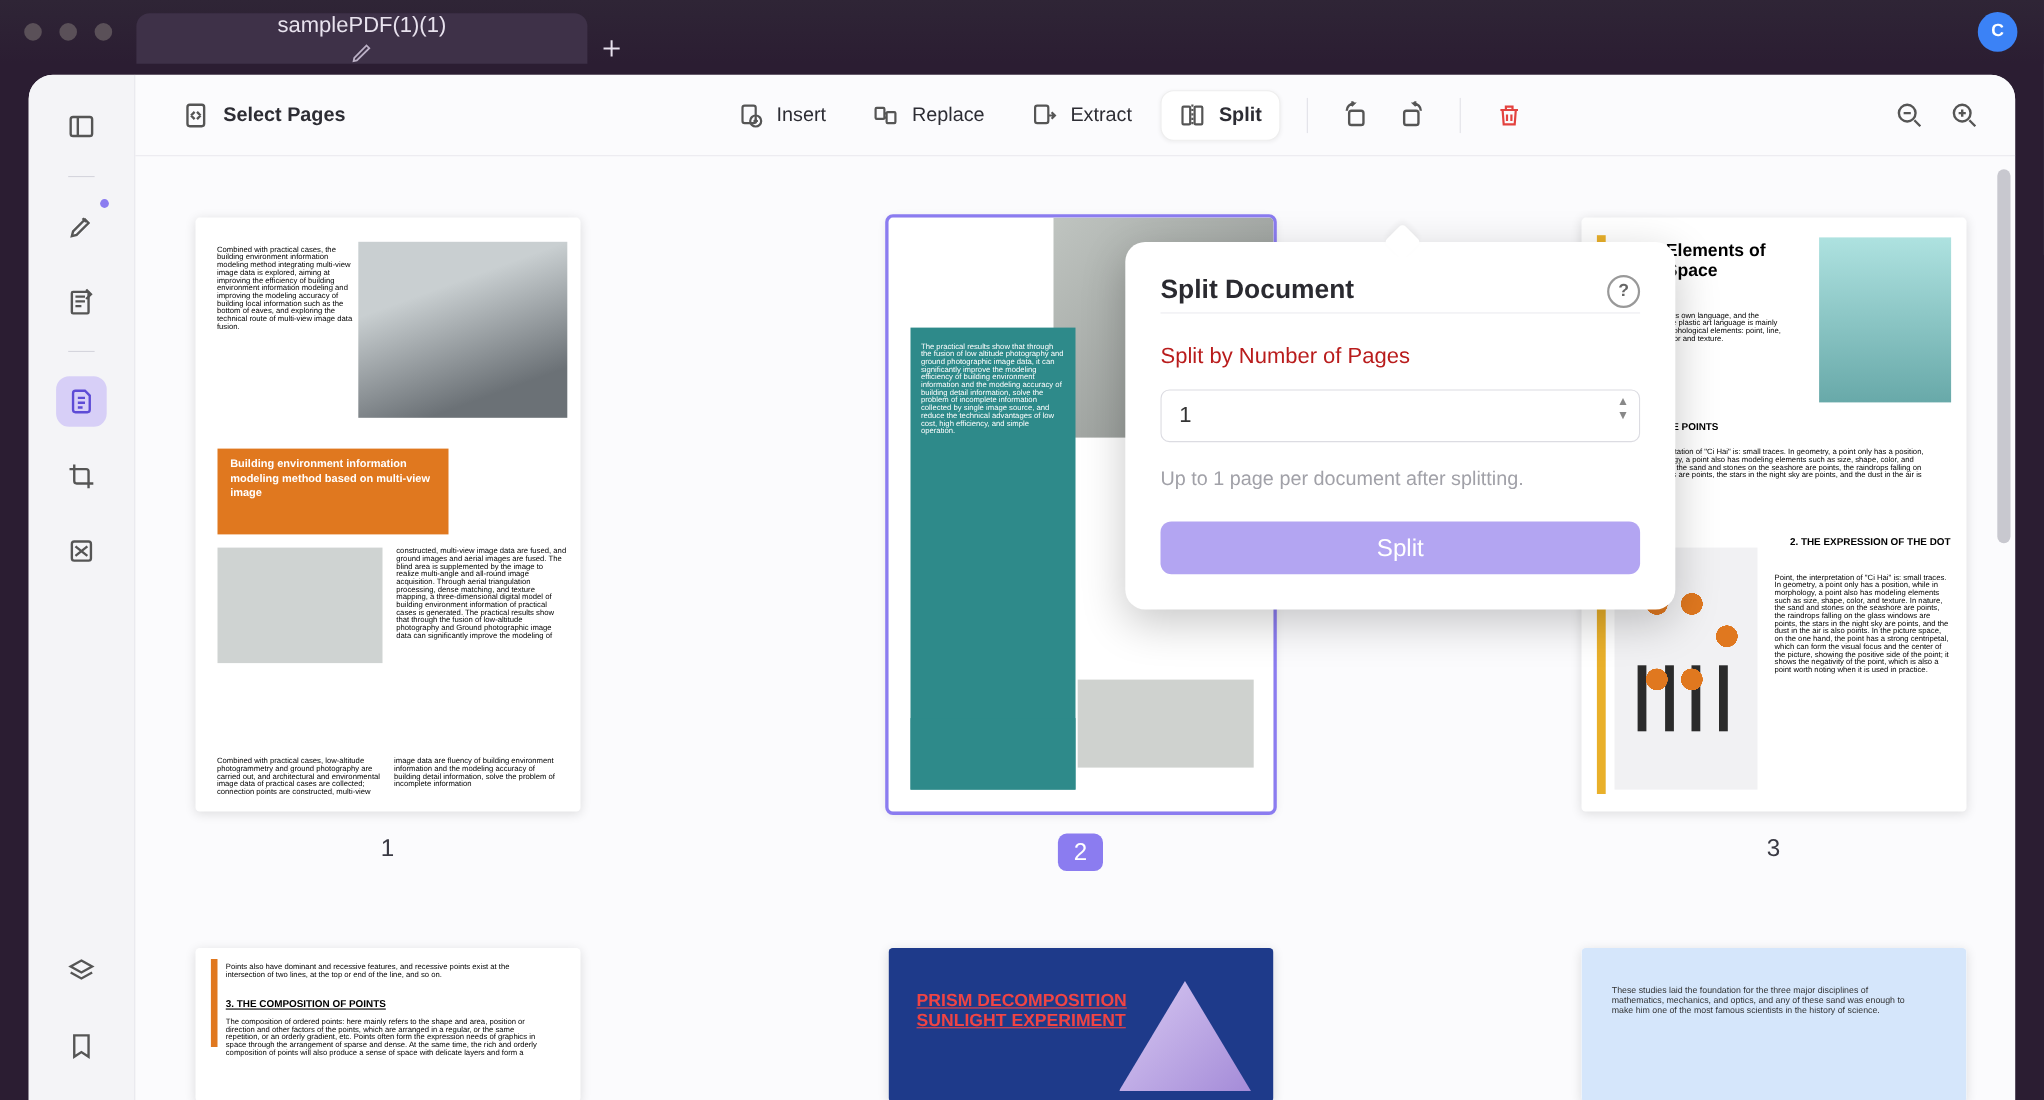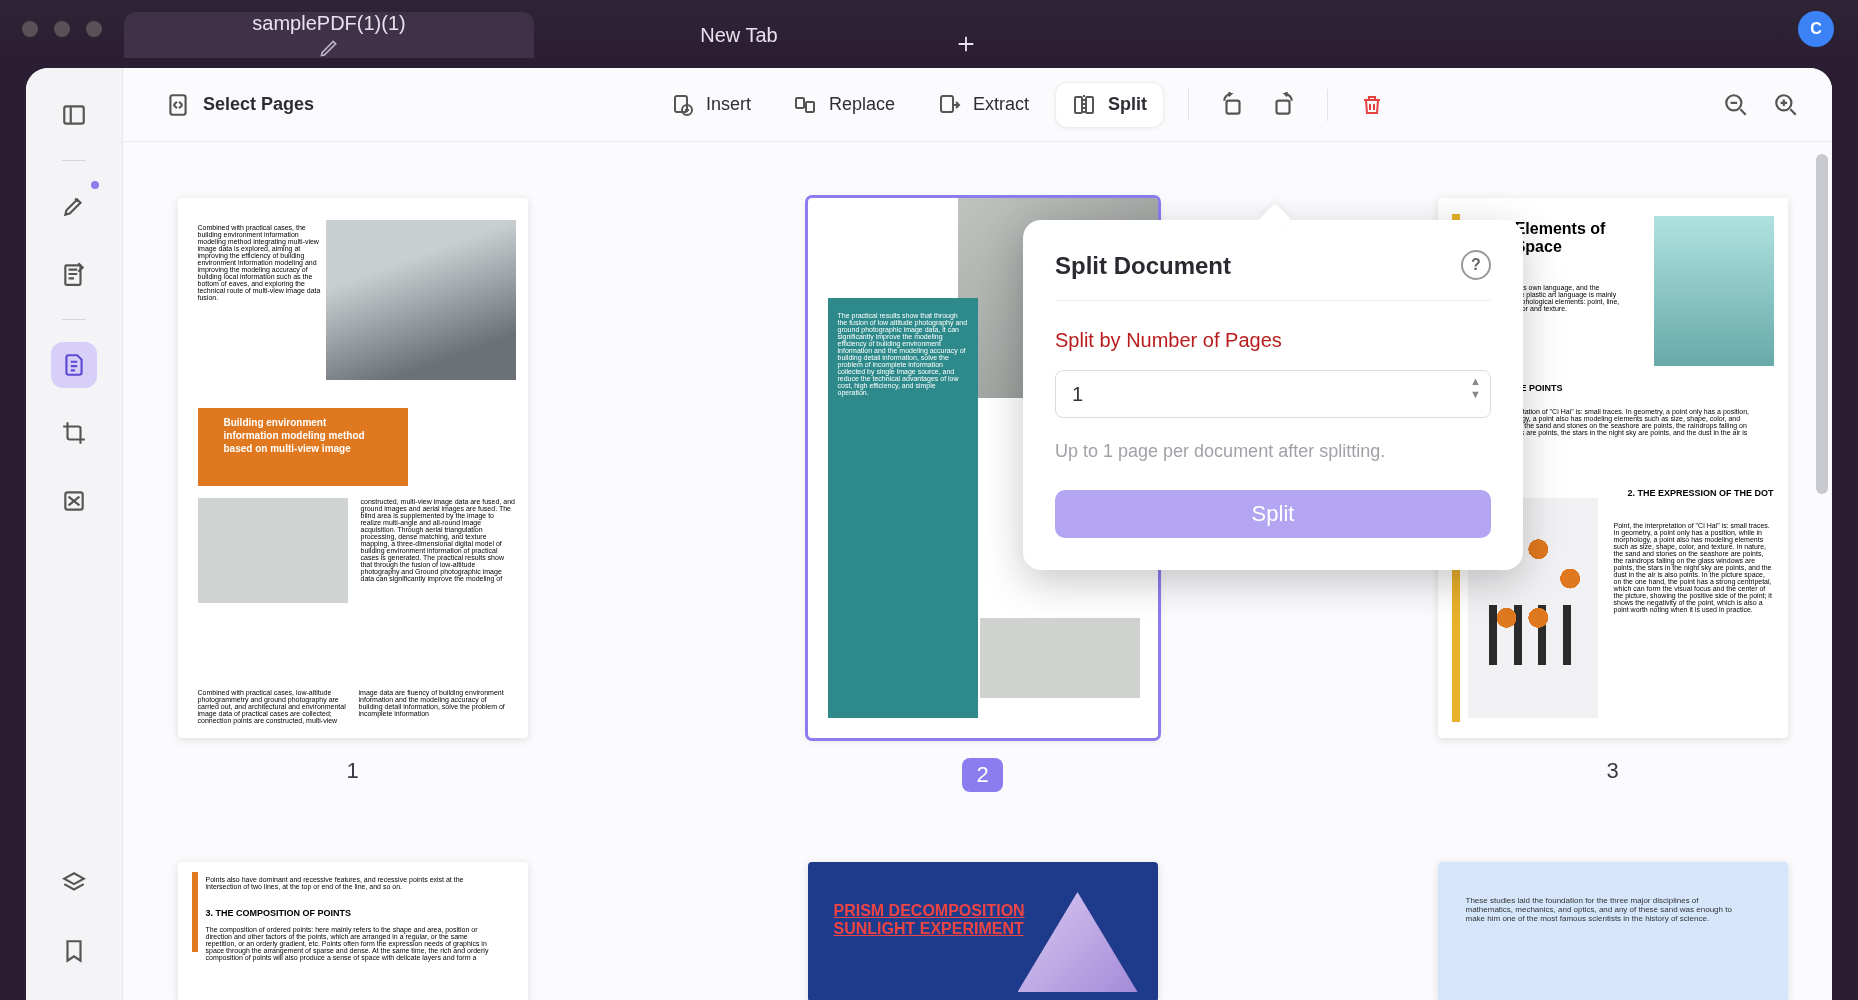--- a/index.html
+++ b/index.html
@@ -32,35 +32,35 @@
 .thumb-grid { display:grid; grid-template-columns: repeat(3, 1fr); column-gap:280px; row-gap:70px; max-width:1600px; margin:0 auto; }
 .thumb-cell { display:flex; flex-direction:column; align-items:center; gap:20px; }
 .thumb-page { width:350px; height:540px; background:#fff; border-radius:4px; box-shadow:0 2px 10px rgba(0,0,0,.12); position:relative; overflow:hidden; }
 .thumb-page.selected { outline:3px solid #8b7cf0; outline-offset:0; }
 .page-num { font-size:22px; color:#3a3a44; }
 .page-num.selected { background:#8b7cf0; color:#fff; padding:4px 14px; border-radius:8px; }
 .scrollbar { position:absolute; right:4px; top:12px; width:12px; height:340px; background:#c8c8cf; border-radius:6px; }
 
 .popover { position:absolute; left:900px; top:152px; width:500px; background:#fff; border-radius:18px; box-shadow:0 12px 40px rgba(0,0,0,.22); padding:30px 32px 32px; z-index:50; }
 .popover::before { content:""; position:absolute; top:-12px; left:240px; width:24px; height:24px; background:#fff; transform:rotate(45deg); border-radius:4px; box-shadow:-3px -3px 6px rgba(0,0,0,.05); }
-.popover-header { display:flex; align-items:flex-end; justify-content:space-between; padding-bottom:20px; border-bottom:1px solid #ececf0; }
+.popover-header { display:flex; align-items:flex-start; justify-content:space-between; padding-bottom:4px; border-bottom:1px solid #ececf0; }
 .popover-title { font-size:24px; font-weight:600; color:#2a2a30; }
 .help-icon { width:30px; height:30px; border:2px solid #999; border-radius:50%; display:flex; align-items:center; justify-content:center; color:#666; font-weight:600; }
 .field-label { margin-top:28px; font-size:20px; color:#b91c1c; }
 .stepper { margin-top:18px; position:relative; }
 .stepper input { width:100%; height:48px; border:1px solid #dcdce2; border-radius:8px; padding:0 44px 0 16px; font-size:20px; color:#333; }
 .stepper-arrows { position:absolute; right:10px; top:6px; display:flex; flex-direction:column; gap:2px; }
 .stepper-arrows span { font-size:11px; color:#888; line-height:1; cursor:pointer; }
 .hint { margin-top:20px; font-size:18px; color:#a1a1a8; line-height:1.45; }
 .hint + .hint { margin-top:10px; }
 .action-btn { margin-top:26px; width:100%; height:48px; background:#b3a5f2; color:#fff; font-size:22px; border:none; border-radius:10px; }
 .titlebar-rename { width:20px; height:20px; color:#bbb0c6; }
 
 .t1-img-top { position:absolute; right:12px; top:22px; width:190px; height:160px; background:linear-gradient(160deg,#c9cfd1 30%,#6b7176 80%); }
-.t1-orange { position:absolute; left:20px; top:210px; width:210px; height:78px; background:#e0781f; color:#fff; font-size:10px; font-weight:700; padding:8px 26px; line-height:1.3; }
+.t1-orange { position:absolute; left:20px; top:210px; width:210px; height:78px; background:#e0781f; color:#fff; font-size:10px; font-weight:700; padding:8px 12px; line-height:1.3; }
 .t1-img-bot { position:absolute; left:20px; top:300px; width:150px; height:105px; background:#cfd3d2; }
 .t1-text1 { position:absolute; left:20px; top:26px; width:130px; font-size:7px; }
 .t1-text2 { position:absolute; right:12px; top:300px; width:155px; font-size:7px; }
 .t1-text3 { position:absolute; left:20px; bottom:14px; width:310px; font-size:7px; columns:2; column-gap:12px;}
 
 .t2-teal { position:absolute; left:20px; top:100px; width:150px; height:420px; background:#2e8a8a; color:#fff; font-size:7px; padding:14px 10px; }
 .t2-top-img { position:absolute; right:0; top:0; width:200px; height:200px; background:linear-gradient(135deg,#bfc4c0,#8b8f8c); }
 .t2-mid-img { position:absolute; right:18px; top:420px; width:160px; height:80px; background:#cfd2cf; }
 
 .t3-yellow { position:absolute; left:14px; top:16px; width:8px; bottom:16px; background:#e9b02a; }
@@ -102,23 +102,20 @@
   </div>
   <div class="tabs">
     <div class="tab active">
       <span>samplePDF(1)(1)</span>
       <span class="titlebar-rename">
         <svg viewBox="0 0 24 24" width="20" height="20" fill="none" stroke="currentColor" stroke-width="2">
             <path d="M3 21l3.5-.7L20 7l-3-3L3.7 17.5 3 21z"></path>
           </svg>
       </span>
     </div>
-    <div class="tab inactive">
-      <span>New Tab</span>
-    </div>
     <div class="new-tab-btn">
       <svg viewBox="0 0 24 24" width="22" height="22" stroke="currentColor" stroke-width="2">
           <path d="M12 4v16M4 12h16"></path>
         </svg>
     </div>
   </div>
   <div class="avatar">
     <span>C</span>
   </div>
 </div>
@@ -306,21 +303,21 @@
             <div style="position:absolute;right:14px;top:290px;font-size:9px;font-weight:700;width:160px;text-align:right;">2. THE EXPRESSION OF THE DOT</div>
             <div class="t3-text-r" style="top:324px;">Point, the interpretation of "Ci Hai" is: small traces. In geometry, a point only has a position, while in morphology, a point also has modeling elements such as size, shape, color, and texture. In nature, the sand and stones on the seashore are points, the raindrops falling on the glass windows are points, the stars in the night sky are points, and the dust in the air is also points. In the picture space, on the one hand, the point has a strong centripetal, which can form the visual focus and the center of the picture, showing the positive side of the point; it shows the negativity of the point, which is also a point worth noting when it is used in practice.</div>
           </div>
           <div class="page-num">3</div>
         </div>
 
         <div class="thumb-cell">
           <div class="thumb-page" style="height:140px;">
             <div class="t4-bar"></div>
             <div style="position:absolute;left:28px;top:14px;width:290px;font-size:7px;">Points also have dominant and recessive features, and recessive points exist at the intersection of two lines, at the top or end of the line, and so on.</div>
-            <div style="position:absolute;left:28px;top:46px;font-size:9px;font-weight:700;">3. THE COMPOSITION OF POINTS</div>
+            <div style="position:absolute;left:28px;top:46px;font-size:9px;font-weight:700;text-decoration:underline;">3. THE COMPOSITION OF POINTS</div>
             <div style="position:absolute;left:28px;top:64px;width:290px;font-size:7px;">The composition of ordered points: here mainly refers to the shape and area, position or direction and other factors of the points, which are arranged in a regular, or the same repetition, or an orderly gradient, etc. Points often form the expression needs of graphics in space through the arrangement of sparse and dense. At the same time, the rich and orderly composition of points will also produce a sense of space with delicate layers and form a</div>
           </div>
         </div>
 
         <div class="thumb-cell">
           <div class="thumb-page" style="height:140px;">
             <div class="t5-bg"></div>
             <div class="t5-title">PRISM DECOMPOSITION SUNLIGHT EXPERIMENT</div>
             <div class="t5-prism"></div>
           </div>

